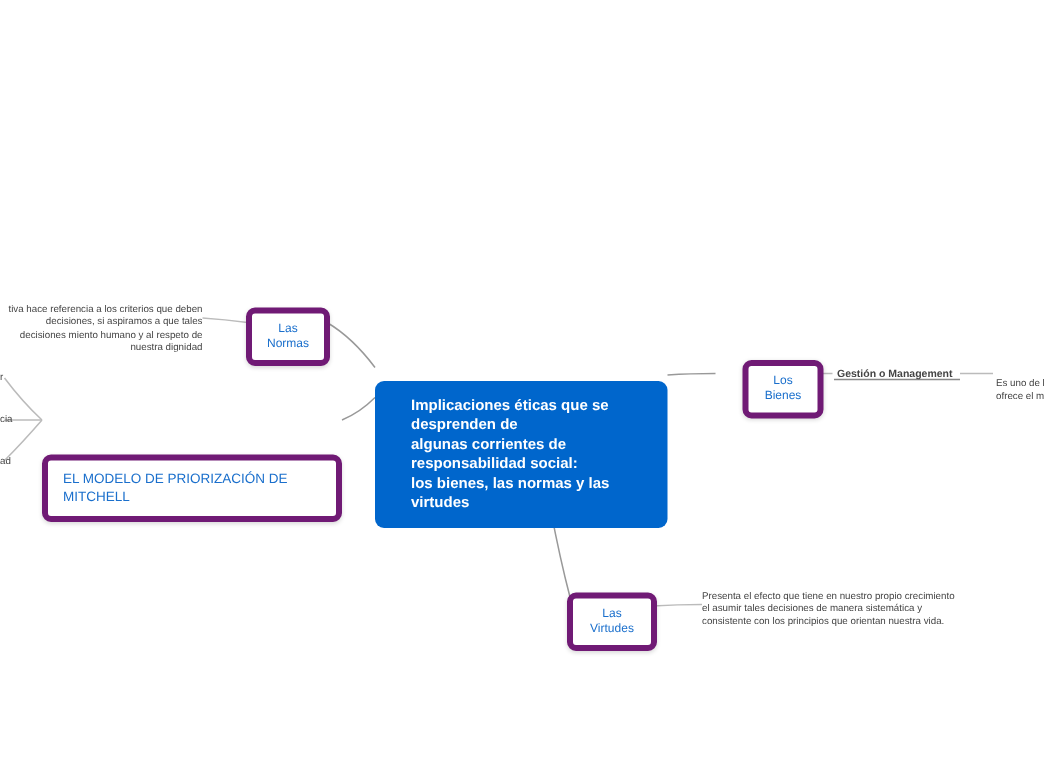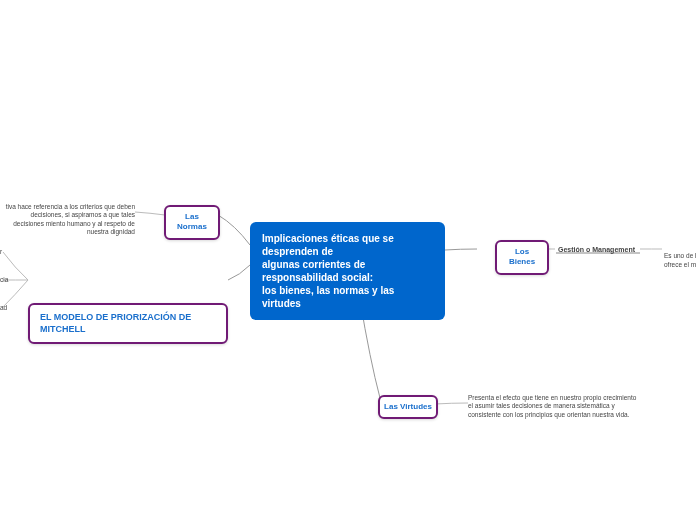--- a/index.html
+++ b/index.html
@@ -24,28 +24,29 @@
     padding: 6px 10px;
     font-size: 10px;
     line-height: 1.3;
   }
   .central {
     background: #0066cc;
     color: #ffffff;
     font-weight: bold;
     width: 195px;
     border-radius: 6px;
-    padding: 10px 12px;
+    padding: 10px 24px;
     font-size: 10px;
+    margin-top: 32px;
   }
   .branch {
     background: #ffffff;
-    border: 2px solid #701a75;
+    border: 4px solid #701a75;
     color: #1a6fcc;
-    font-weight: bold;
+    font-weight: normal;
     text-align: center;
     box-shadow: 0 1px 3px rgba(0,0,0,0.15);
   }
   .note {
     position: absolute;
     font-size: 6.5px;
     line-height: 1.3;
     color: #444;
   }
   .note-title {

